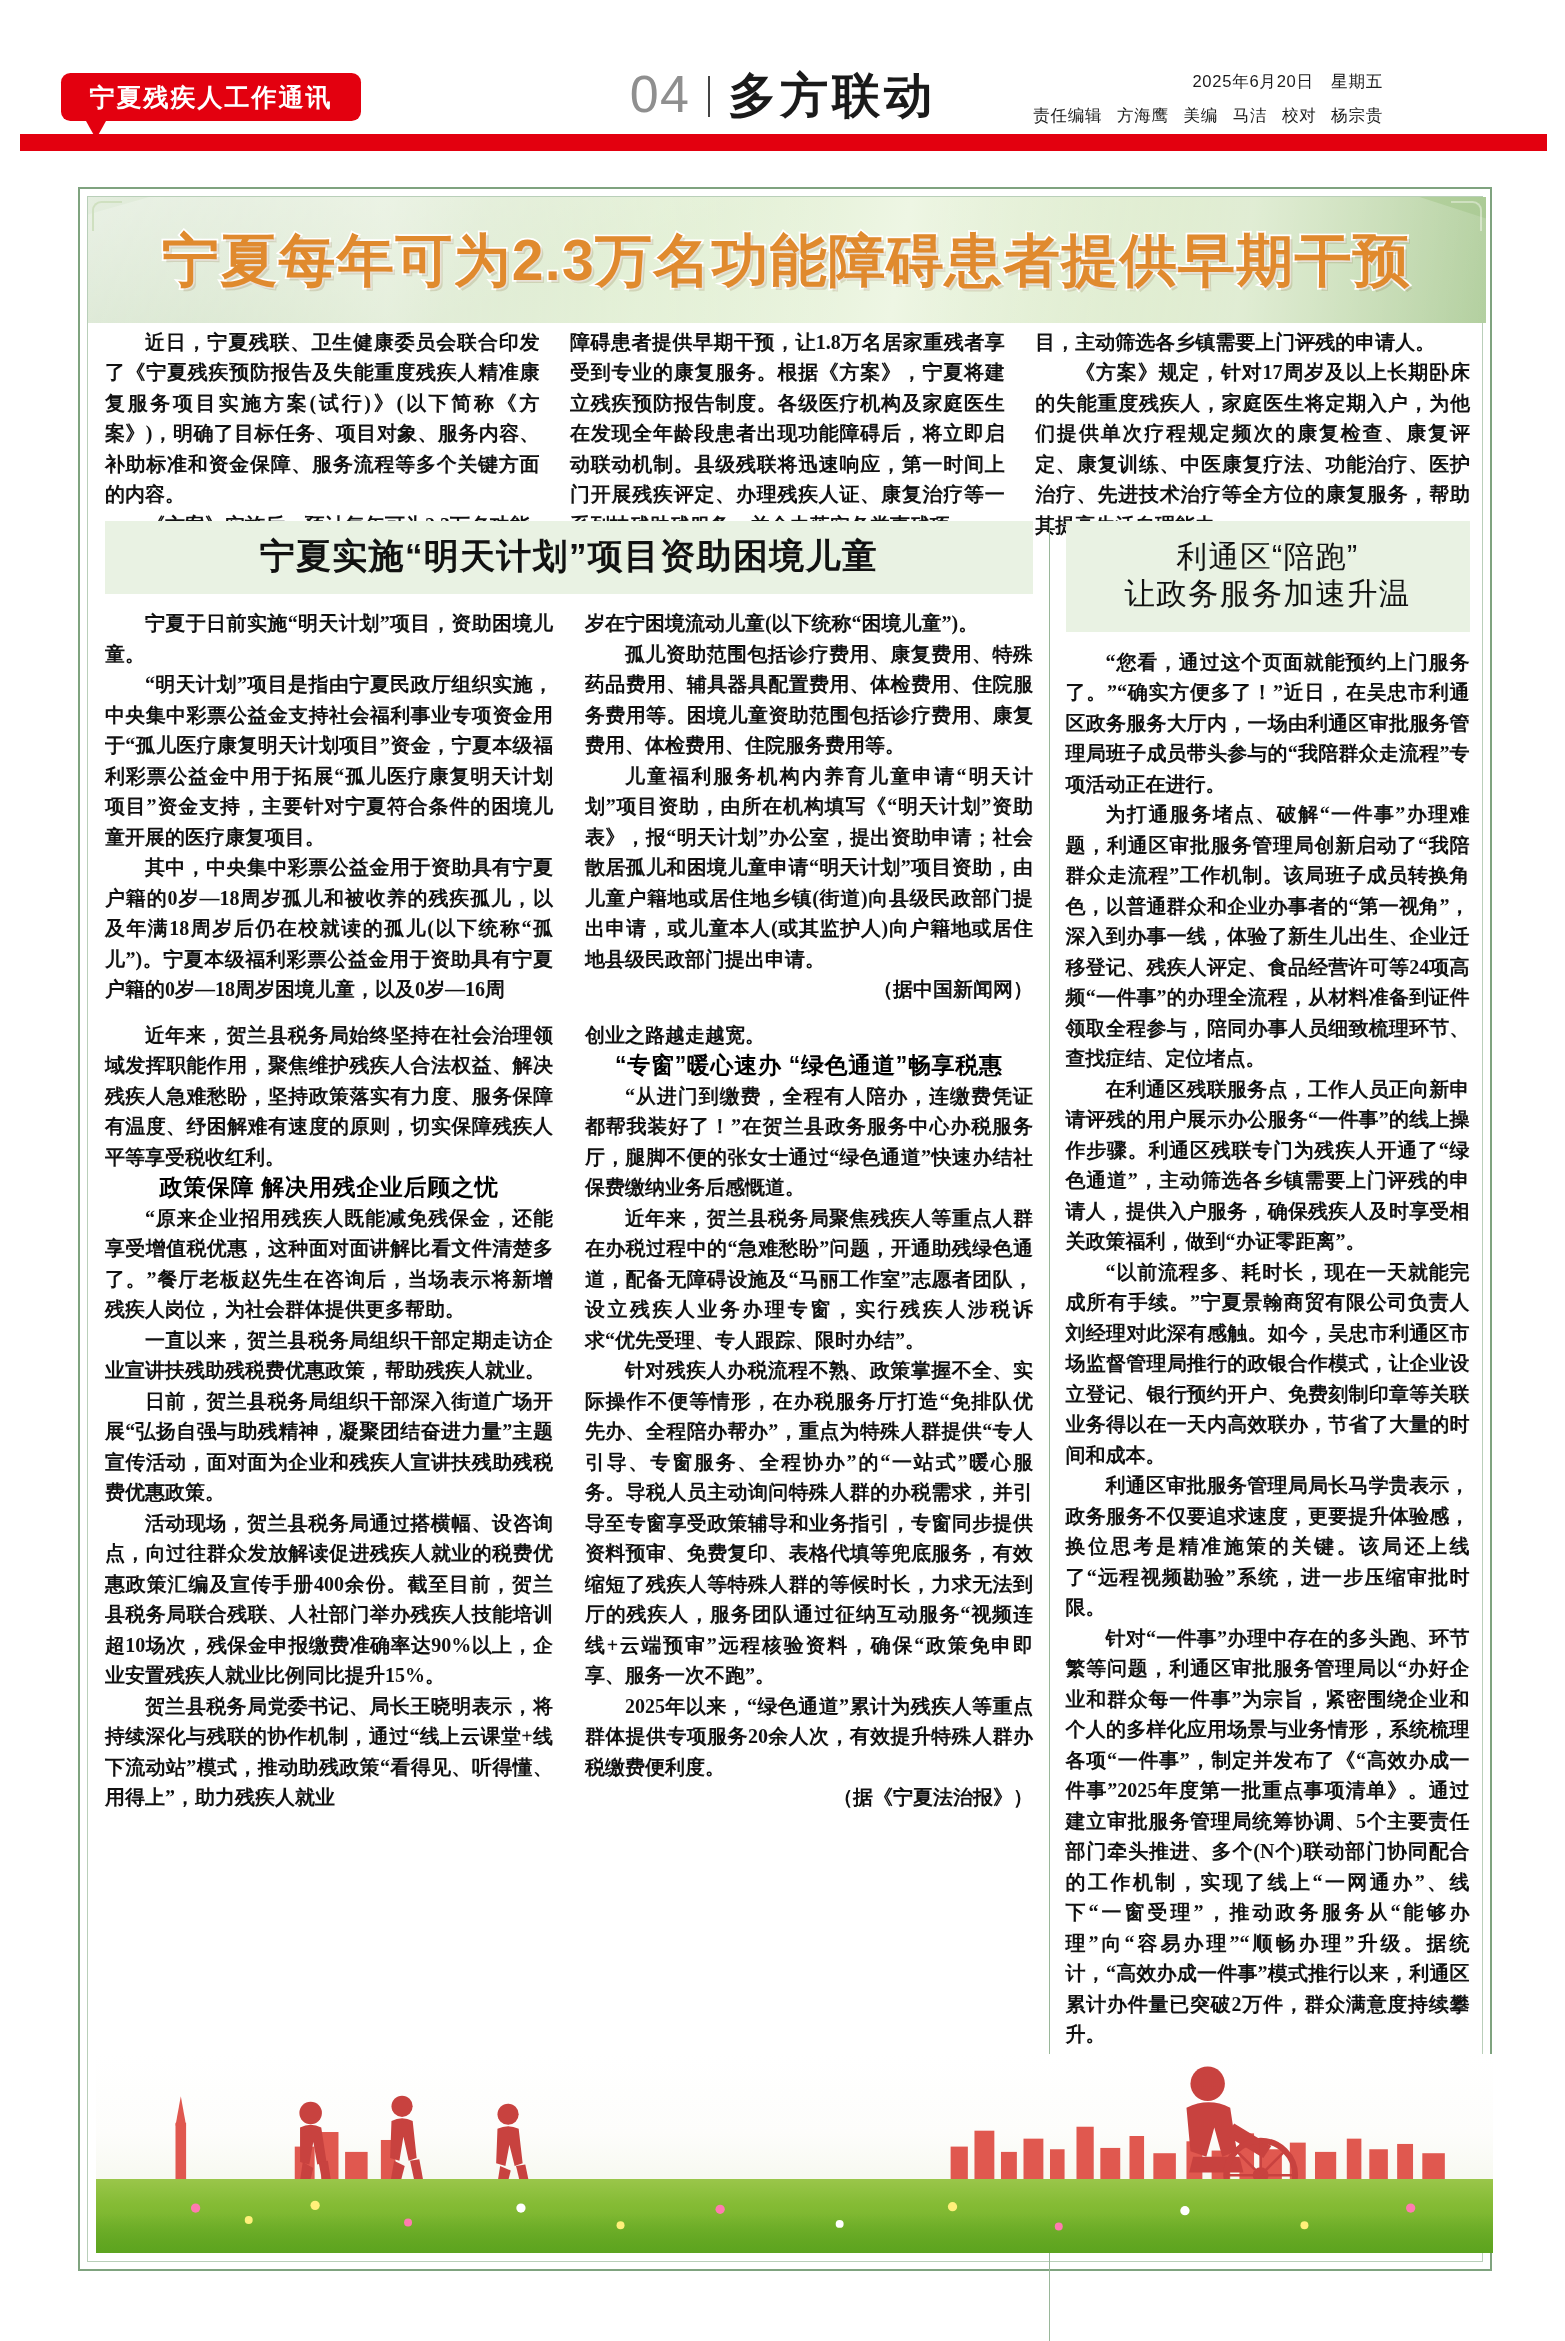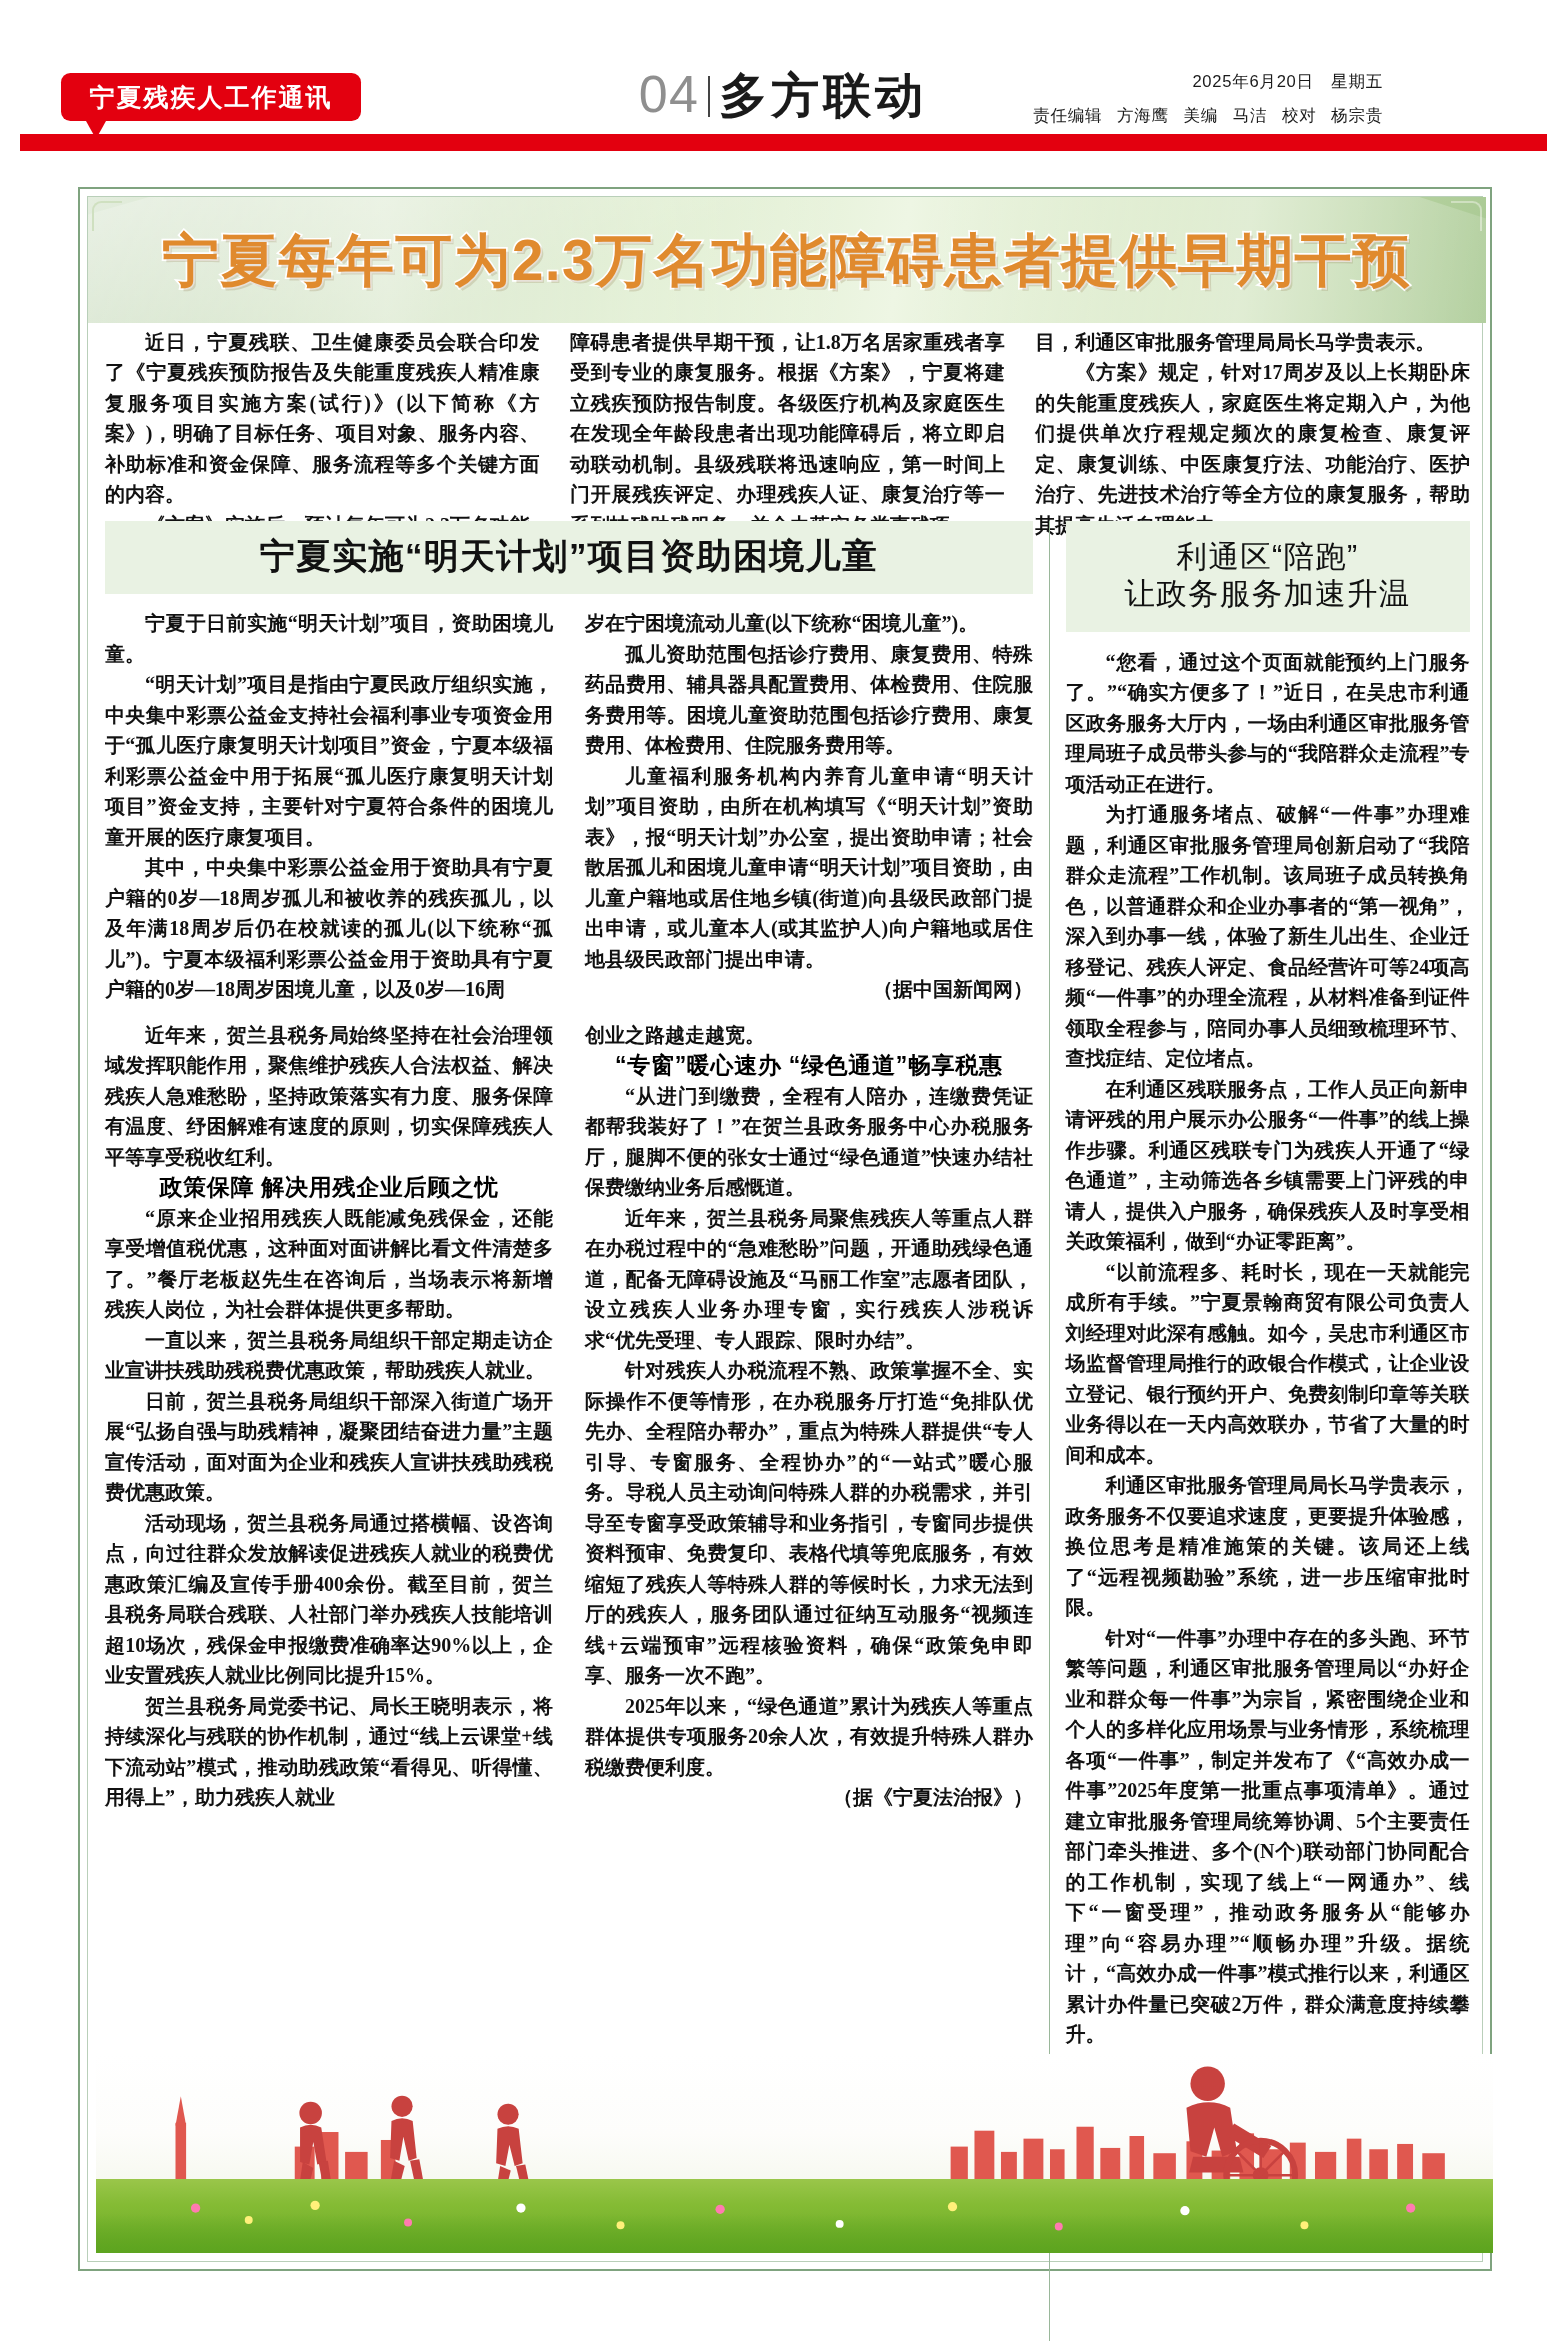--- a/index.html
+++ b/index.html
@@ -43,21 +43,21 @@
     border-left: 10.6px solid transparent;
     border-right: 10.6px solid transparent;
     border-top: 18.6px solid #e3000f;
   }
   .mast-center {
     position: absolute;
     left: 0; top: 0;
     width: 1566px;
     text-align: center;
     display: flex; align-items: baseline; justify-content: center;
-    gap: 9px;
+    gap: 18px;
   }
   .mast-pageno {
     font-family: "Liberation Sans", sans-serif;
     font-size: 52px;
     font-weight: normal;
     color: #8f8f8f;
     letter-spacing: 1.3px;
   }
   .mast-divider {
     display: inline-block;
@@ -300,21 +300,21 @@
           <div class="col ptext">
             <p>近日，宁夏残联、卫生健康委员会联合印发了《宁夏残疾预防报告及失能重度残疾人精准康复服务项目实施方案(试行)》(以下简称《方案》)，明确了目标任务、项目对象、服务内容、补助标准和资金保障、服务流程等多个关键方面的内容。</p>
             <p>《方案》实施后，预计每年可为2.3万名功能</p>
           </div>
 
           <div class="col ptext">
             <p style="text-indent:0">障碍患者提供早期干预，让1.8万名居家重残者享受到专业的康复服务。根据《方案》，宁夏将建立残疾预防报告制度。各级医疗机构及家庭医生在发现全年龄段患者出现功能障碍后，将立即启动联动机制。县级残联将迅速响应，第一时间上门开展残疾评定、办理残疾人证、康复治疗等一系列扶残助残服务，并全力落实各类惠残项</p>
           </div>
 
           <div class="col ptext">
-            <p style="text-indent:0">目，利通区审批服务管理局局长马学贵表示。</p>
+            <p style="text-indent:0">目，主动筛选各乡镇需要上门评残的申请人。</p>
             <p>《方案》规定，针对17周岁及以上长期卧床的失能重度残疾人，家庭医生将定期入户，为他们提供单次疗程规定频次的康复检查、康复评定、康复训练、中医康复疗法、功能治疗、医护治疗、先进技术治疗等全方位的康复服务，帮助其提高生活自理能力。</p>
             <p class="source">（据《工人日报》）</p>
           </div>
 
         </div>
 
         <div class="mid">
 
           <div class="mid-left">
 

